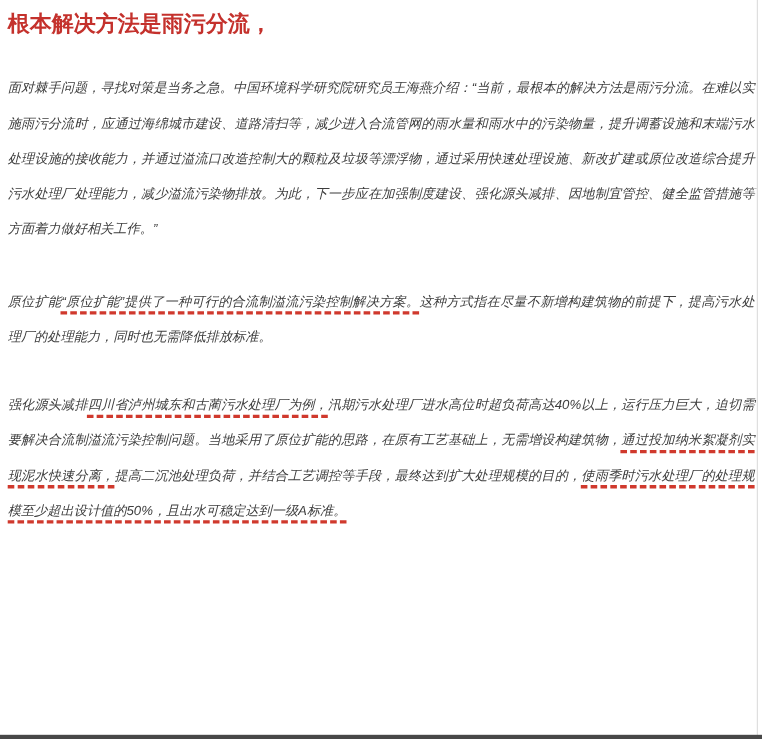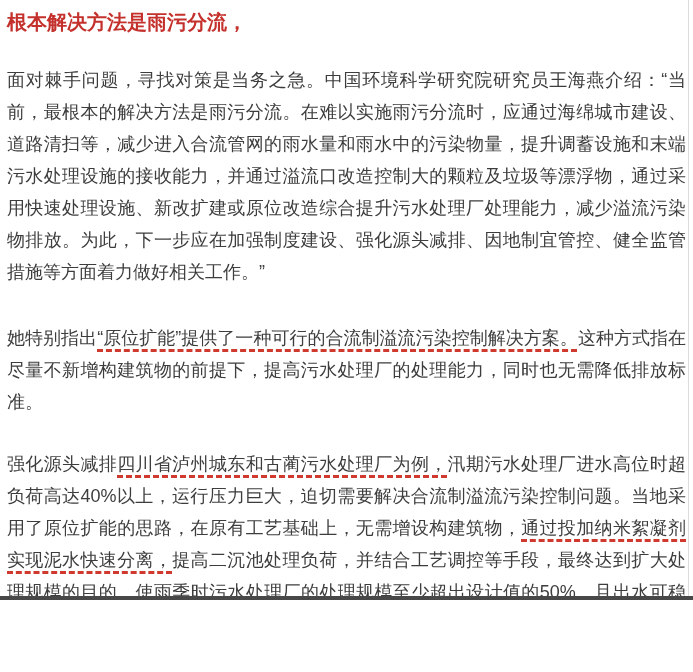--- a/index.html
+++ b/index.html
@@ -1,38 +1,39 @@
 <!DOCTYPE html>
 <html style="--background: #ffffff; --heading-color: #c4312c; --body-text-color: #3d3d3d; --proof-mark-color: #d0392d; --border-color: #dcdcdc; --divider-color: #484848;"><head>
 <meta charset="utf-8">
 <style>
   html, body { margin: 0; padding: 0; background: #ffffff; }
   .page {
     position: relative;
     width: 693px;
-    height: 600px;
+    height: 672px;
     box-sizing: border-box;
     background: var(--background, #ffffff);
     overflow: hidden;
     font-family: "Liberation Sans", "DejaVu Sans", sans-serif;
   }
   .heading {
     margin: 6px 14px 0 7px;
     font-size: 20px;
     line-height: 33px;
     font-weight: bold;
     color: var(--heading-color, #c4312c);
   }
   .hline { display: block; }
   .para {
     margin: 0 7px 0 7px;
-    font-size: 18px;
+    font-size: 12px;
     line-height: 32px;
     color: var(--body-text-color, #3d3d3d);
     text-align: justify;
+    font-style: italic;
   }
   .para-1 { margin-top: 25px; }
   .para-2 { margin-top: 34px; }
   .para-3 { margin-top: 30px; }
   .proof {
     text-decoration-line: underline;
     text-decoration-style: dashed;
     text-decoration-color: var(--proof-mark-color, #d0392d);
     text-decoration-thickness: 2.5px;
     text-underline-offset: 5px;
@@ -58,19 +59,19 @@
 <body>
 
 <div class="page">
 
   <h1 class="heading">
       <span class="hline">根本解决方法是雨污分流，</span>
     </h1>
 
   <p class="para para-1"><span>面对棘手问题，寻找对策是当务之急。中国环境科学研究院研究员王海燕介绍：“当前，最根本的解决方法是雨污分流。在难以实施雨污分流时，应通过海绵城市建设、道路清扫等，减少进入合流管网的雨水量和雨水中的污染物量，提升调蓄设施和末端污水处理设施的接收能力，并通过溢流口改造控制大的颗粒及垃圾等漂浮物，通过采用快速处理设施、新改扩建或原位改造综合提升污水处理厂处理能力，减少溢流污染物排放。为此，下一步应在加强制度建设、强化源头减排、因地制宜管控、健全监管措施等方面着力做好相关工作。”</span></p>
 
-  <p class="para para-2"><span>她特别指出</span><span class="proof">“原位扩能”提供了一种可行的合流制溢流污染控制解决方案。</span><span>这种方式指在尽量不新增构建筑物的前提下，提高污水处理厂的处理能力，同时也无需降低排放标准。</span></p>
+  <p class="para para-2"><span>原位扩能</span><span class="proof">“原位扩能”提供了一种可行的合流制溢流污染控制解决方案。</span><span>这种方式指在尽量不新增构建筑物的前提下，提高污水处理厂的处理能力，同时也无需降低排放标准。</span></p>
 
   <p class="para para-3"><span>强化源头减排</span><span class="proof">四川省泸州城东和古蔺污水处理厂为例，</span><span>汛期污水处理厂进水高位时超负荷高达40%以上，运行压力巨大，迫切需要解决合流制溢流污染控制问题。当地采用了原位扩能的思路，在原有工艺基础上，无需增设构建筑物，</span><span class="proof">通过投加纳米絮凝剂实现泥水快速分离，</span><span>提高二沉池处理负荷，并结合工艺调控等手段，最终达到扩大处理规模的目的，</span><span class="proof">使雨季时污水处理厂的处理规模至少超出设计值的50%，且出水可稳定达到一级A标准。</span></p>
 
   <div class="right-border"></div>
   <div class="bottom-bar"></div>
 </div>
 
 </body></html>

